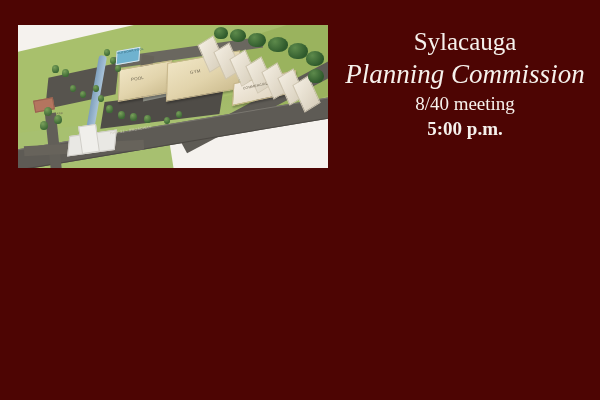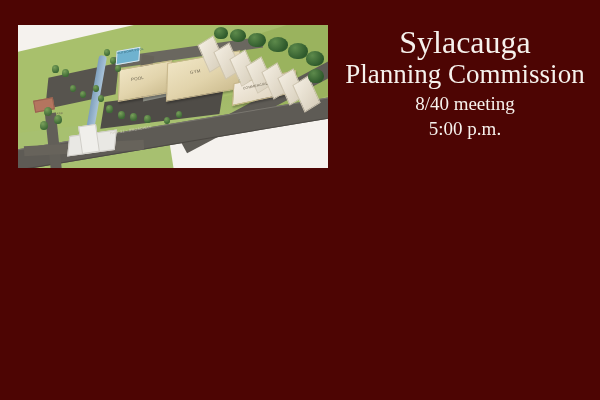--- a/index.html
+++ b/index.html
@@ -217,38 +217,40 @@
   #heading-block {
     position: absolute;
     left: 336px;
     top: 26px;
     width: 258px;
     text-align: center;
     color: #f6f1ec;
     font-family: "Liberation Serif", serif;
   }
   #heading-line1 {
-    font-size: 32px;
+    font-size: 25px;
     line-height: 32px;
     white-space: nowrap;
   }
   #heading-line2 {
     font-size: 27px;
     line-height: 33px;
     white-space: nowrap;
+    font-style: italic;
   }
   #heading-line3 {
     font-size: 19px;
     line-height: 25px;
     white-space: nowrap;
   }
   #heading-line4 {
     font-size: 19px;
     line-height: 25px;
     white-space: nowrap;
+    font-weight: bold;
   }
 
   
   #body-paragraph {
     position: absolute;
     left: 21px;
     top: 186px;
     width: 545px;
     color: #f4efe9;
     font-family: "Liberation Sans", sans-serif;

